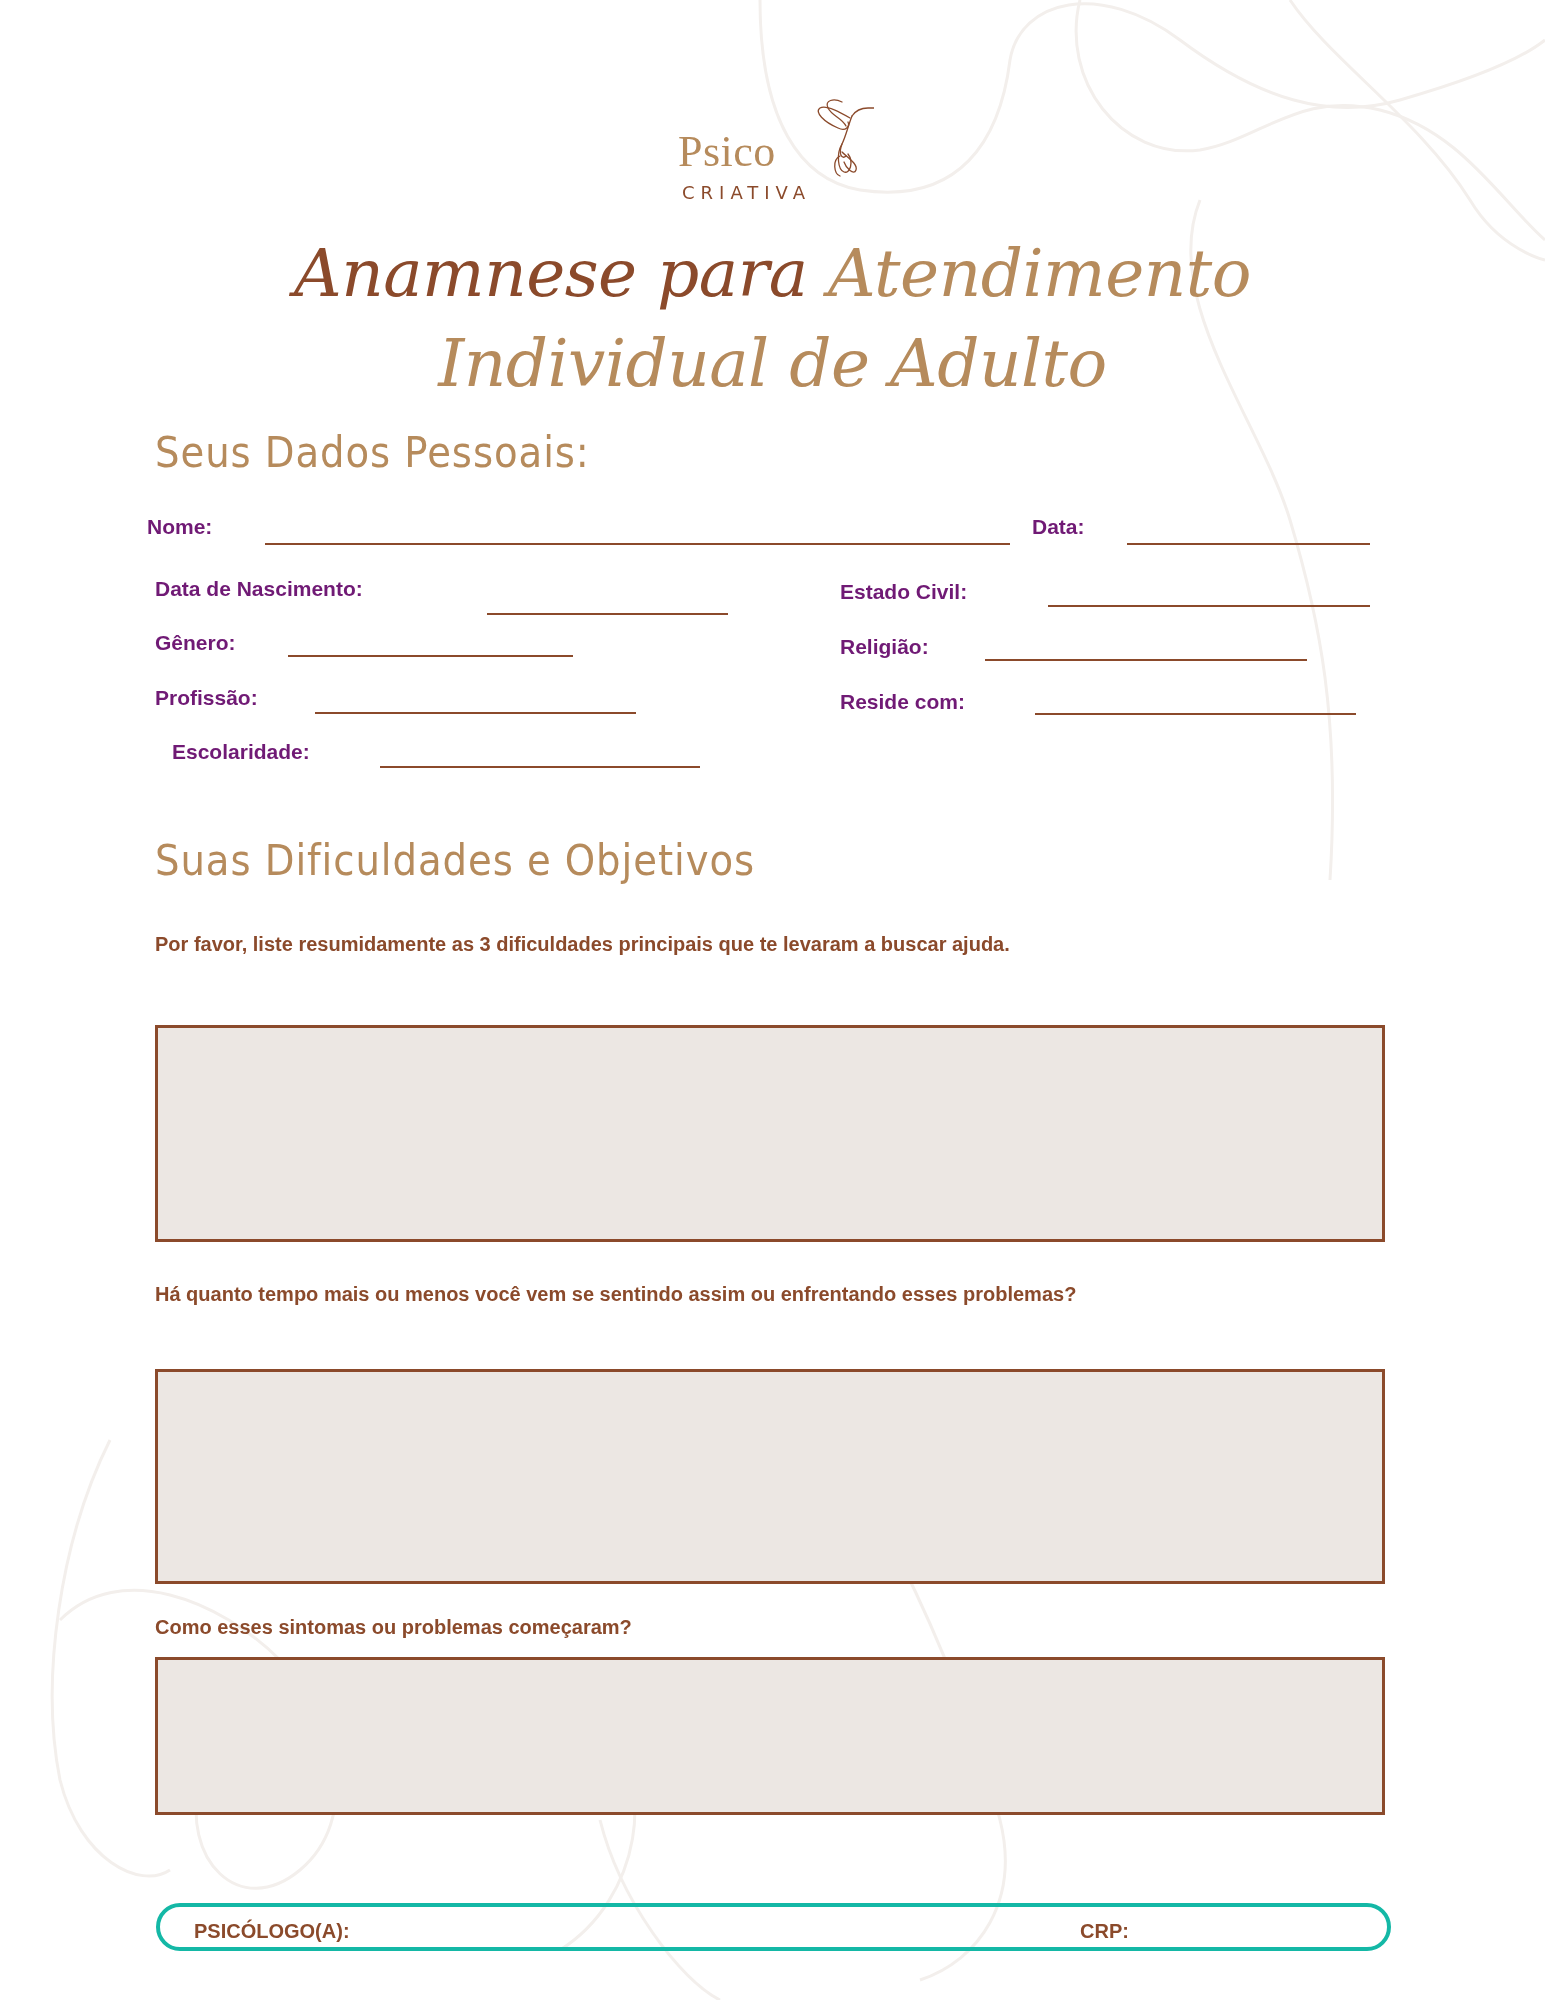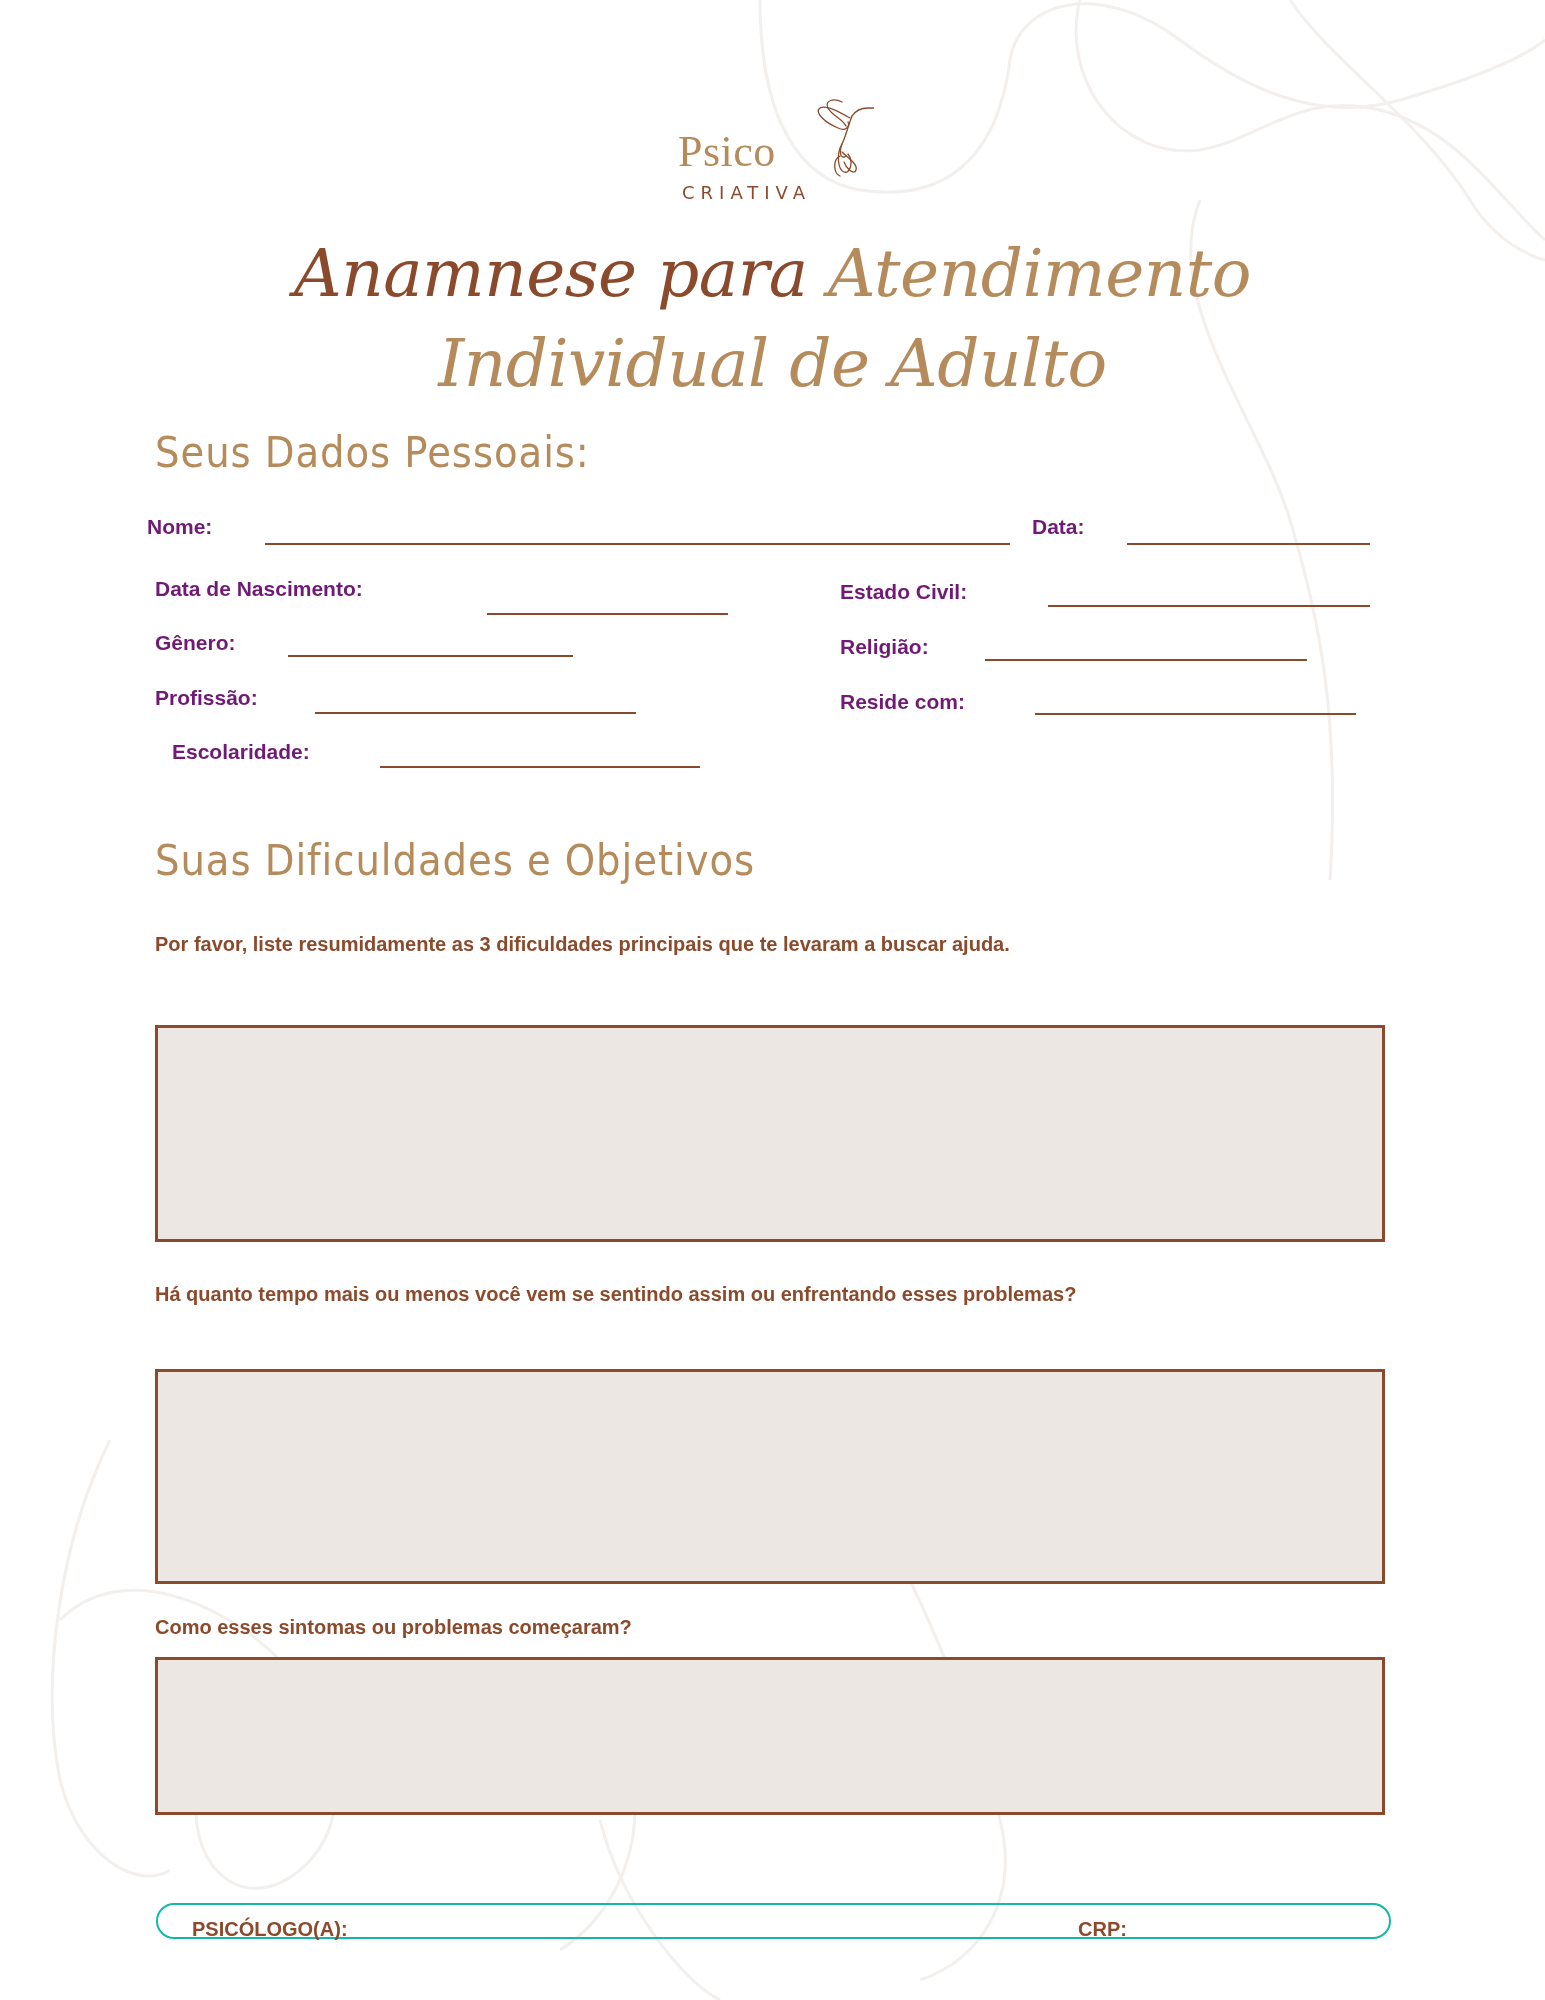--- a/index.html
+++ b/index.html
@@ -55,22 +55,22 @@
     font-family:"Liberation Sans", sans-serif; font-weight:bold; font-size:20px;
     line-height:38px; color:#8B4A2B; text-align:justify; text-align-last:left;
   }
   .answer-box {
     position:absolute; left:155px; width:1230px;
     background:#ECE7E3; border:3px solid #8B4A2B; box-sizing:border-box;
   }
 
   
   .footer {
-    position:absolute; left:156px; top:1903px; width:1235px; height:36px;
-    border:2px solid #14b8a6; border-radius:26px; box-sizing:border-box;
+    position:absolute; left:156px; top:1903px; width:1235px; height:48px;
+    border:4px solid #14b8a6; border-radius:26px; box-sizing:border-box;
   }
   .footer-label {
     position:absolute; top:13px; font-weight:bold; font-size:20px; color:#8B4A2B;
     font-family:"Liberation Sans", sans-serif;
   }
 </style>
 </head>
 <body>
 
 <svg class="bg-deco" viewBox="0 0 1545 2000">

